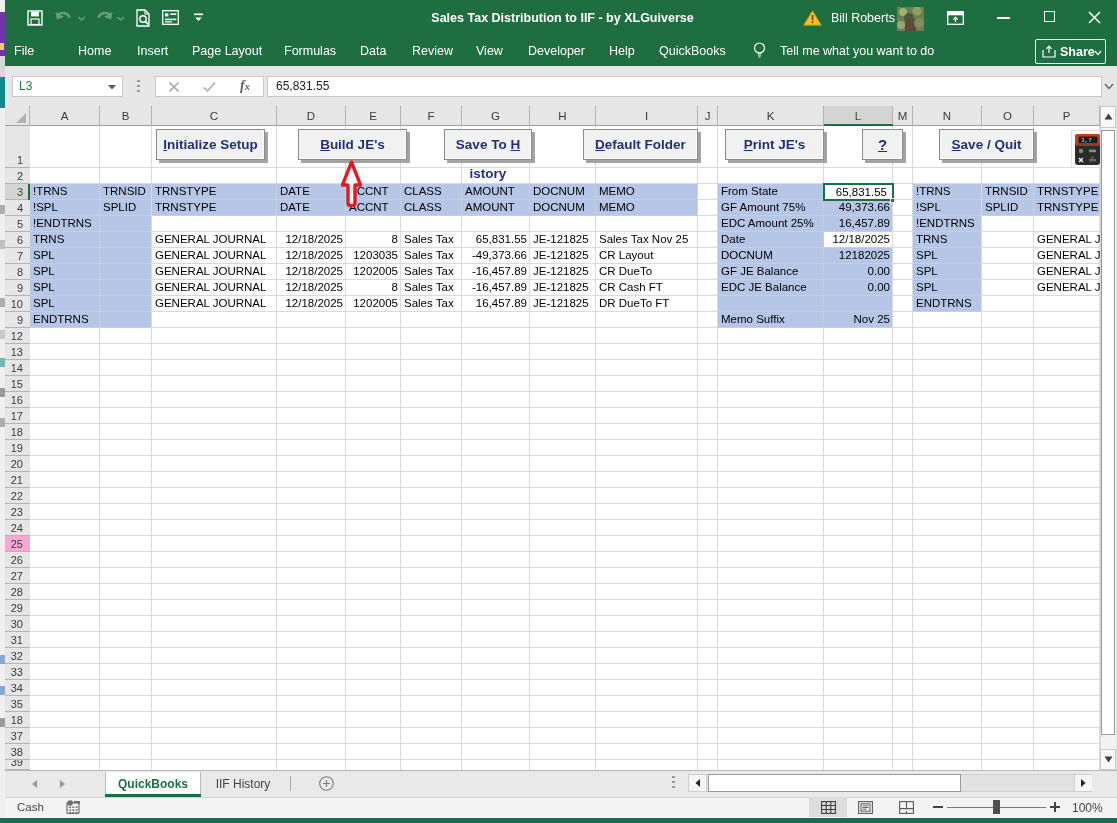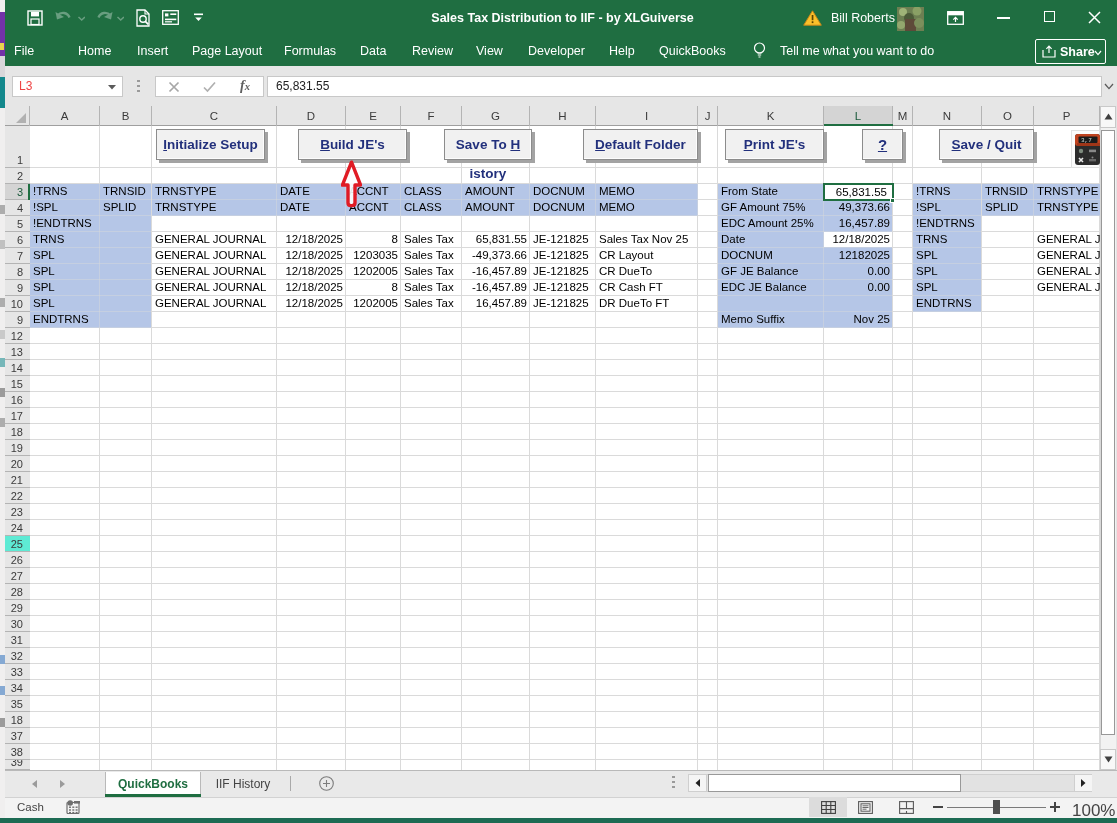--- a/index.html
+++ b/index.html
@@ -114,21 +114,21 @@
 <svg class="abs" style="left:1042px;top:45px;" width="14" height="13" viewBox="0 0 14 13">
 <path d="M1 5 v7 h12 v-7" fill="none" stroke="#fff" stroke-width="1.2"></path>
 <path d="M7 8 V1.6 M4.4 3.8 L7 1.2 L9.6 3.8" fill="none" stroke="#fff" stroke-width="1.2"></path>
 </svg>
 <div class="abs" style="left:1060px;top:45px;color:#fff;font-size:12.5px;font-weight:bold;">Share</div>
 <svg class="abs" style="left:1094px;top:50px;" width="8" height="6" viewBox="0 0 8 6">
 <path d="M1 1 L4 4.6 L7 1" fill="none" stroke="#fff" stroke-width="1.2"></path>
   </svg>
 <div class="abs" style="left:5px;top:66px;width:1112px;height:40px;background:#e6e6e6;"></div>
 <div class="abs" style="left:12px;top:76px;width:111px;height:21px;background:#fff;border:1px solid #c8c8c8;"></div>
-<div class="abs" style="left:19px;top:79px;font-size:12px;color:#ef4444;">L3</div>
+<div class="abs" style="left:19px;top:79px;font-size:12px;color:#15803d;">L3</div>
 <svg class="abs" style="left:107px;top:84px;" width="10" height="7" viewBox="0 0 10 7">
 <path d="M1 1 L5 5.6 L9 1 Z" fill="#5a5a5a"></path>
   </svg>
 <div class="abs" style="left:137px;top:80px;width:3px;height:14px;
 background:repeating-linear-gradient(#9a9a9a 0 2px,transparent 2px 5px);width:2.5px;"></div>
 <div class="abs" style="left:155px;top:76px;width:109px;height:21px;background:#fff;border:1px solid #c8c8c8;"></div>
 <svg class="abs" style="left:168px;top:81px;" width="12" height="12" viewBox="0 0 12 12">
 <path d="M1.5 1.5 L10.5 10.5 M10.5 1.5 L1.5 10.5" stroke="#a7a7a7" stroke-width="1.7"></path>
   </svg>
 <svg class="abs" style="left:203px;top:81px;" width="13" height="12" viewBox="0 0 13 12">
@@ -180,21 +180,21 @@
 <div class="rowhdr" style="top:376px;height:16px;background:#e6e6e6;color:#3b3b3b;overflow:hidden;">15</div>
 <div class="rowhdr" style="top:392px;height:16px;background:#e6e6e6;color:#3b3b3b;overflow:hidden;">16</div>
 <div class="rowhdr" style="top:408px;height:16px;background:#e6e6e6;color:#3b3b3b;overflow:hidden;">17</div>
 <div class="rowhdr" style="top:424px;height:16px;background:#e6e6e6;color:#3b3b3b;overflow:hidden;">18</div>
 <div class="rowhdr" style="top:440px;height:16px;background:#e6e6e6;color:#3b3b3b;overflow:hidden;">19</div>
 <div class="rowhdr" style="top:456px;height:16px;background:#e6e6e6;color:#3b3b3b;overflow:hidden;">20</div>
 <div class="rowhdr" style="top:472px;height:16px;background:#e6e6e6;color:#3b3b3b;overflow:hidden;">21</div>
 <div class="rowhdr" style="top:488px;height:16px;background:#e6e6e6;color:#3b3b3b;overflow:hidden;">22</div>
 <div class="rowhdr" style="top:504px;height:16px;background:#e6e6e6;color:#3b3b3b;overflow:hidden;">23</div>
 <div class="rowhdr" style="top:520px;height:16px;background:#e6e6e6;color:#3b3b3b;overflow:hidden;">24</div>
-<div class="rowhdr" style="top:536px;height:16px;background:#5eead4;color:#3b3b3b;overflow:hidden;">25</div>
+<div class="rowhdr" style="top:536px;height:16px;background:#f9a8d4;color:#3b3b3b;overflow:hidden;">25</div>
 <div class="rowhdr" style="top:552px;height:16px;background:#e6e6e6;color:#3b3b3b;overflow:hidden;">26</div>
 <div class="rowhdr" style="top:568px;height:16px;background:#e6e6e6;color:#3b3b3b;overflow:hidden;">27</div>
 <div class="rowhdr" style="top:584px;height:16px;background:#e6e6e6;color:#3b3b3b;overflow:hidden;">28</div>
 <div class="rowhdr" style="top:600px;height:16px;background:#e6e6e6;color:#3b3b3b;overflow:hidden;">29</div>
 <div class="rowhdr" style="top:616px;height:16px;background:#e6e6e6;color:#3b3b3b;overflow:hidden;">30</div>
 <div class="rowhdr" style="top:632px;height:16px;background:#e6e6e6;color:#3b3b3b;overflow:hidden;">31</div>
 <div class="rowhdr" style="top:648px;height:16px;background:#e6e6e6;color:#3b3b3b;overflow:hidden;">32</div>
 <div class="rowhdr" style="top:664px;height:16px;background:#e6e6e6;color:#3b3b3b;overflow:hidden;">33</div>
 <div class="rowhdr" style="top:680px;height:16px;background:#e6e6e6;color:#3b3b3b;overflow:hidden;">34</div>
 <div class="rowhdr" style="top:696px;height:16px;background:#e6e6e6;color:#3b3b3b;overflow:hidden;">35</div>
@@ -474,13 +474,13 @@
 </svg>
 <svg class="abs" style="left:899px;top:801px;" width="15" height="13" viewBox="0 0 15 13">
 <rect x="0.6" y="0.6" width="13.8" height="11.8" fill="none" stroke="#5a5a5a" stroke-width="1.1"></rect>
 <path d="M0.6 7.6 H14.4 M7.5 0.6 V7.6 M7.5 10 V12.4" stroke="#5a5a5a" stroke-width="1.1" fill="none"></path>
 </svg>
 <div class="abs" style="left:933px;top:806px;width:10px;height:1.6px;background:#444;"></div>
 <div class="abs" style="left:947px;top:806.5px;width:99px;height:1.4px;background:#7a7a7a;"></div>
 <div class="abs" style="left:993px;top:800px;width:7px;height:14px;background:#4f4f4f;"></div>
 <div class="abs" style="left:1050px;top:806px;width:10px;height:1.6px;background:#444;"></div>
 <div class="abs" style="left:1054.2px;top:801.8px;width:1.6px;height:10px;background:#444;"></div>
-<div class="abs" style="left:1072px;top:801px;font-size:17px;color:#444;">100%</div>
+<div class="abs" style="left:1072px;top:801px;font-size:12px;color:#444;">100%</div>
 <div class="abs" style="left:0px;top:818px;width:1117px;height:5px;background:#1d6b53;"></div>
 </body></html>

